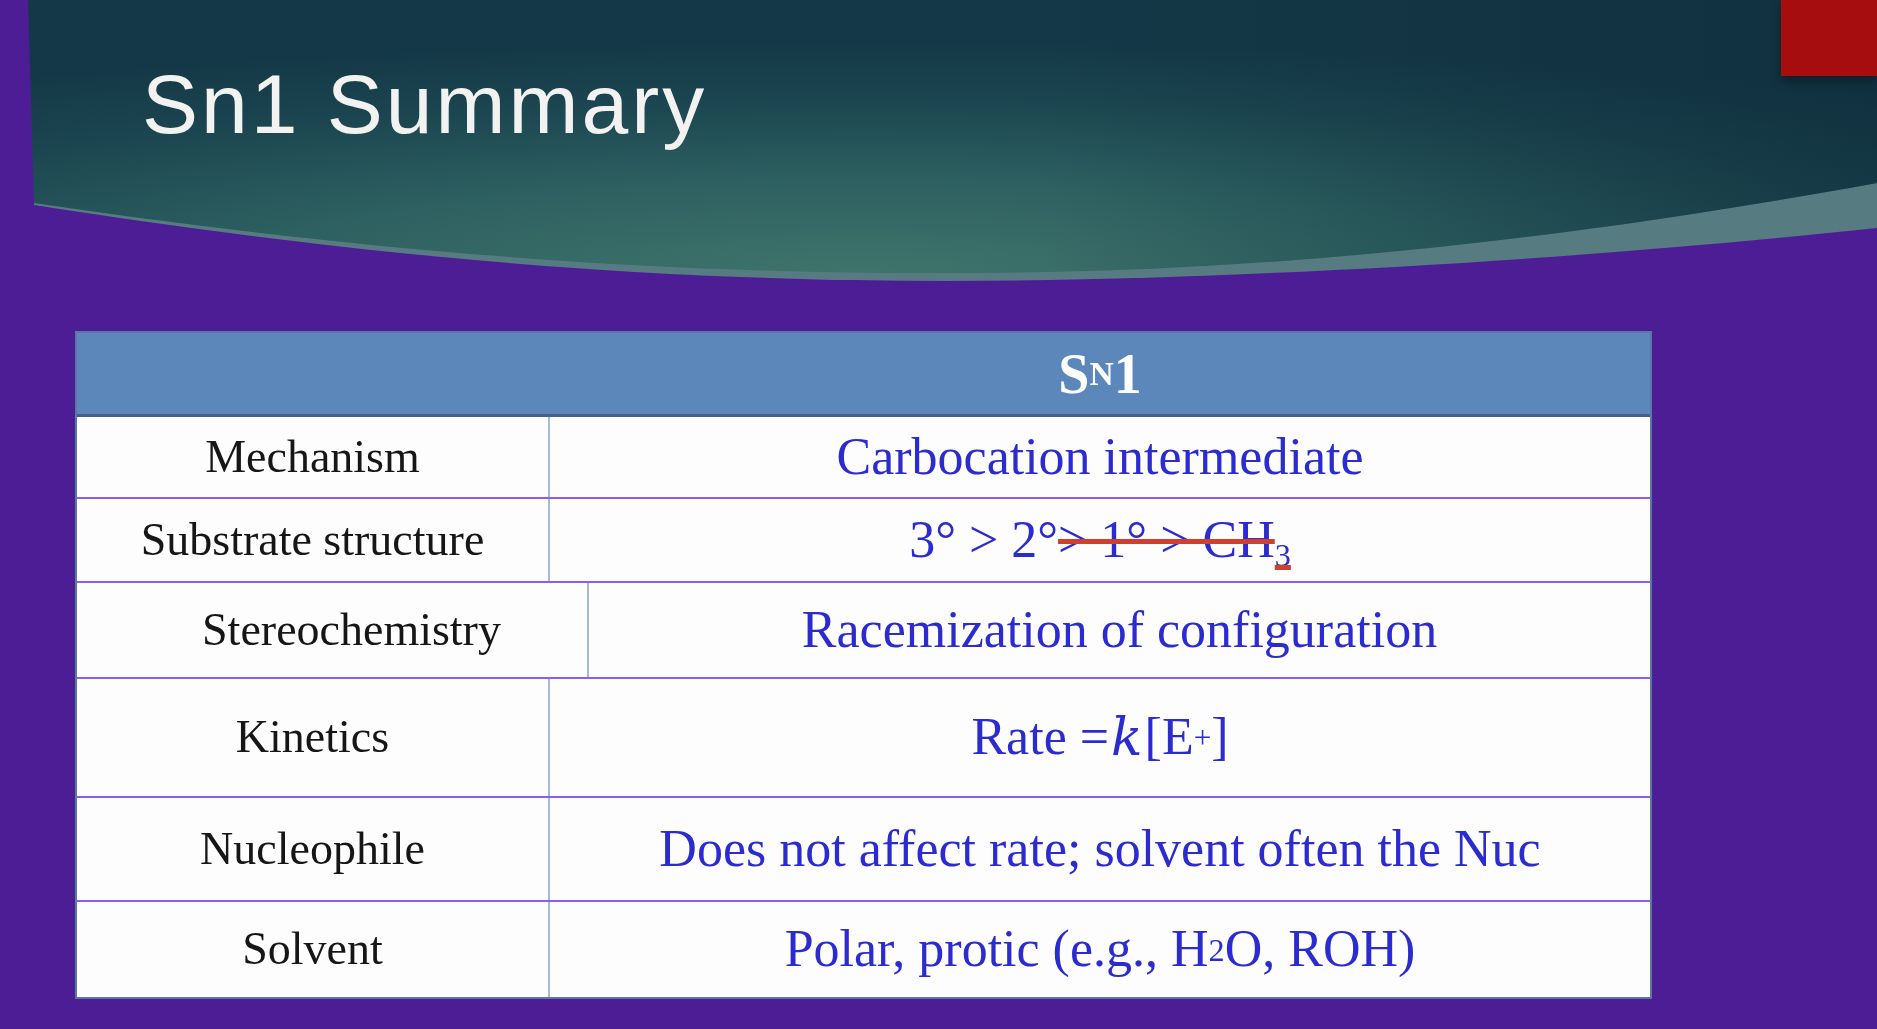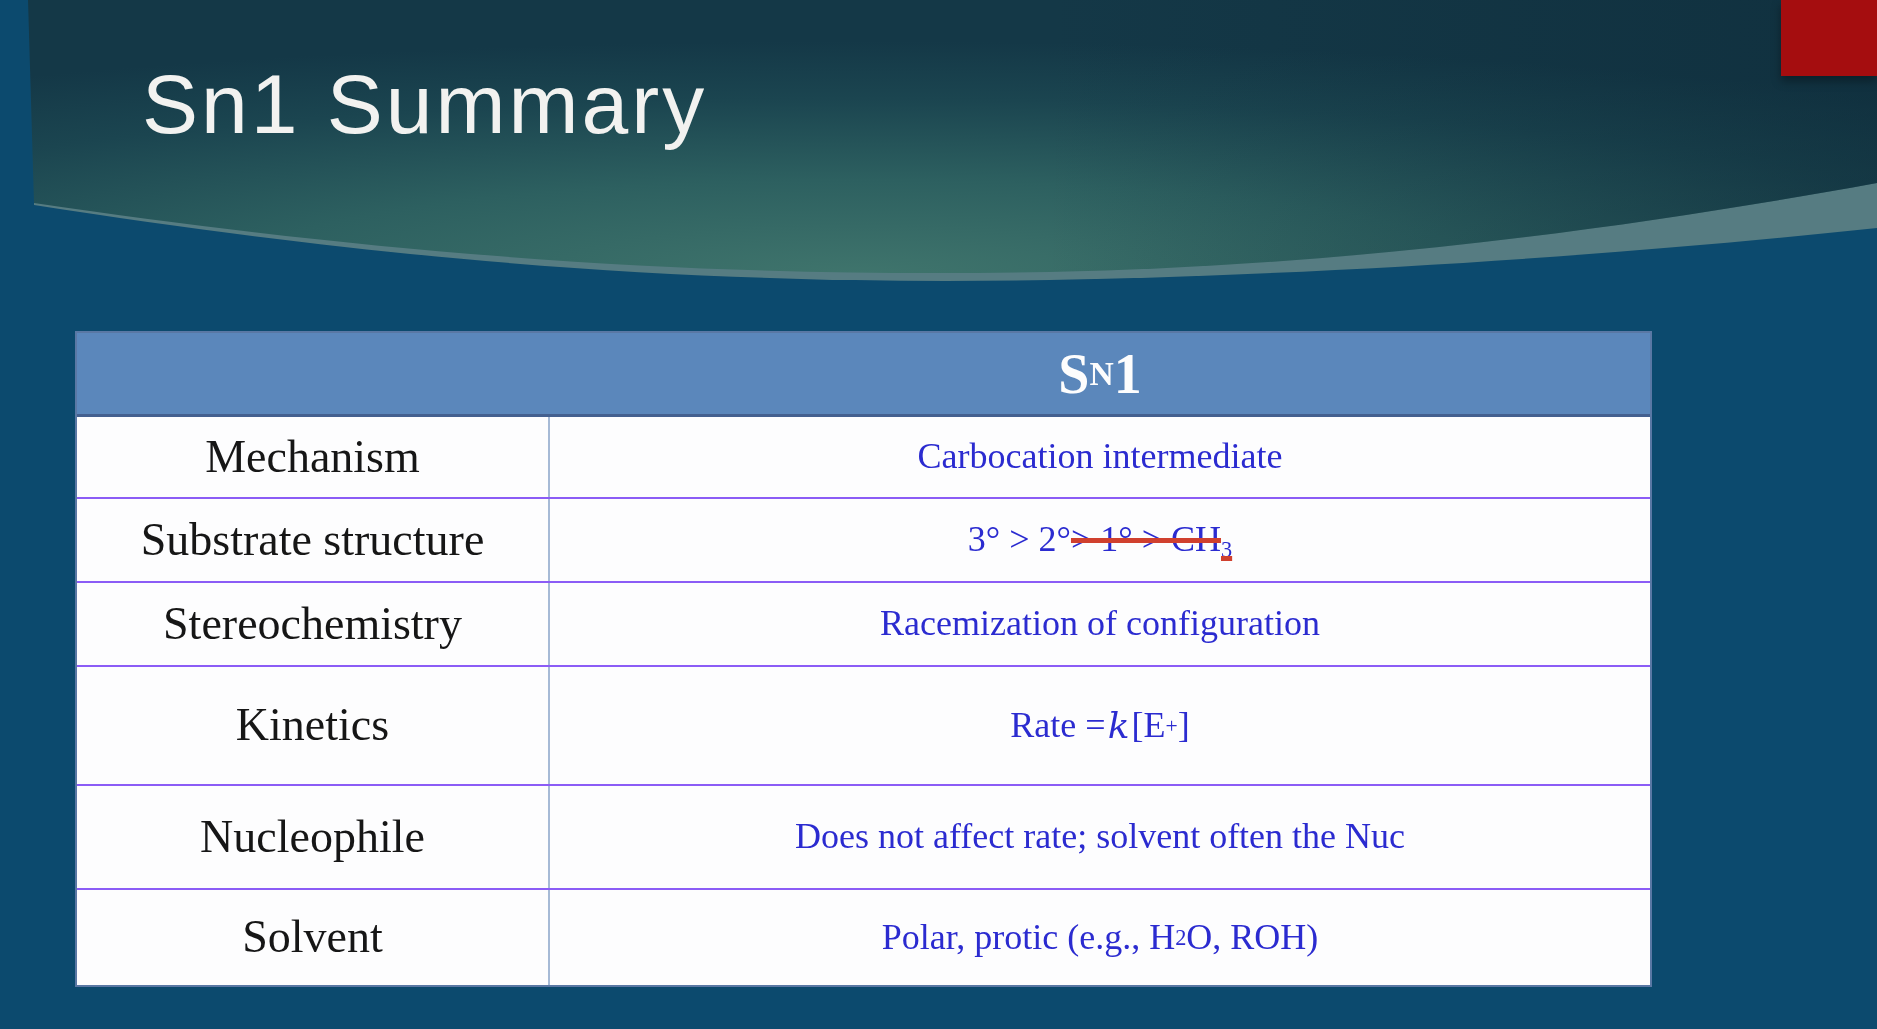--- a/index.html
+++ b/index.html
@@ -1,20 +1,20 @@
 <!DOCTYPE html>
 <html><head>
 <meta charset="utf-8">
 <style>
   html, body { margin: 0; padding: 0; background: #ffffff; }
   .slide {
     position: relative;
     width: 1877px;
     height: 1029px;
-    background: #0c4a6e;
+    background: #4c1d95;
     overflow: hidden;
     font-family: "Liberation Serif", "DejaVu Serif", serif;
     text-decoration: underline;
   }
 
   
   .header-svg {
     position: absolute;
     left: 0; top: 0;
     width: 1877px; height: 300px;
@@ -69,39 +69,39 @@
     line-height: 1;
   }
   .t-row {
     display: grid;
     grid-template-columns: 473px 1fr;
     box-sizing: border-box;
   }
   .t-row + .t-row { border-top: 2px solid #8b5cf6; }
   .t-row:nth-of-type(1) { height: 80px; }
   .t-row:nth-of-type(2) { height: 84px; }
-  .t-row:nth-of-type(3) { height: 84px; }
+  .t-row:nth-of-type(3) { height: 96px; padding-left: 39px; }
   .t-row:nth-of-type(4) { height: 119px; }
   .t-row:nth-of-type(5) { height: 104px; }
   .t-row:nth-of-type(6) { height: 97px; }
   .cell {
     display: flex;
     align-items: center;
     justify-content: center;
     text-align: center;
     line-height: 1.32;
   }
   .cell.label {
     border-right: 2px solid #a6bad6;
     color: #161616;
     font-size: 46px;
   }
   .cell.value {
     color: var(--value-blue, #2b2bd0);
-    font-size: 36px;
+    font-size: 52px;
   }
   .cell sub { font-size: 62%; vertical-align: -0.28em; line-height: 0; }
   .cell sup { font-size: 60%; vertical-align: 0.45em; line-height: 0; }
   .h-cell sub { font-size: 60%; vertical-align: -0.32em; line-height: 0; }
   .strike {
     text-decoration: line-through;
     text-decoration-color: var(--strike-red, #d0402e);
     text-decoration-thickness: 5px;
   }
   .k-italic {

